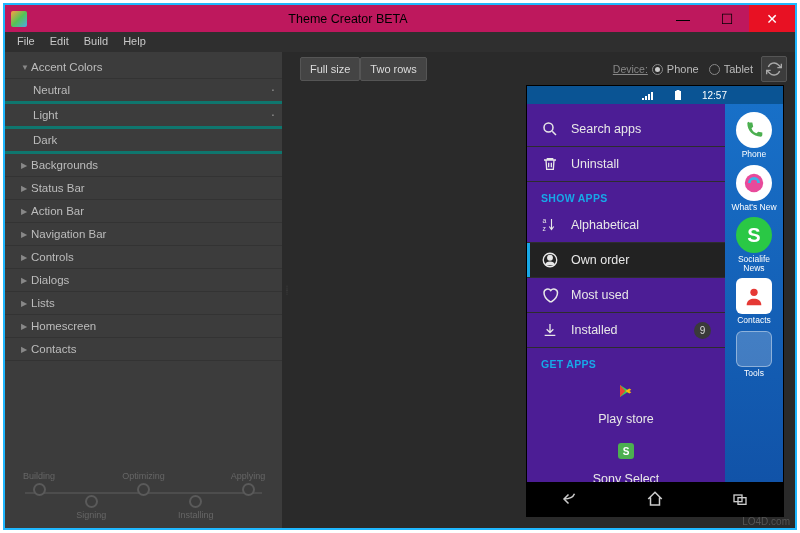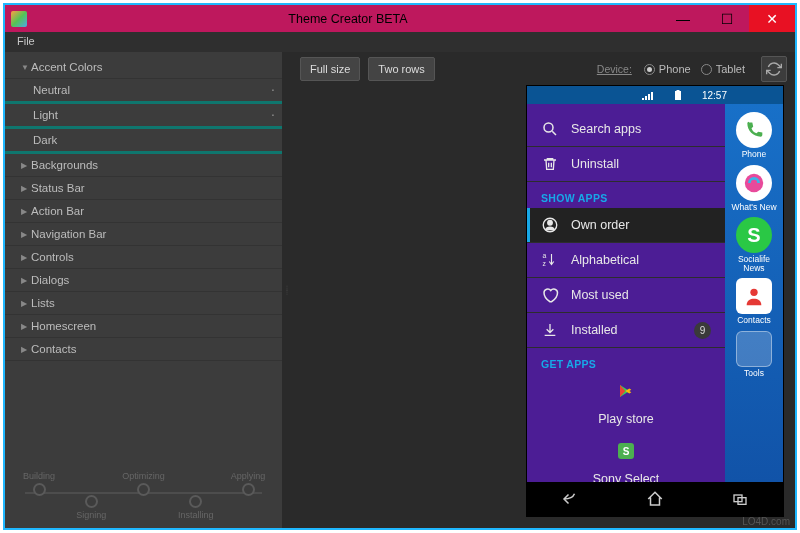--- a/index.html
+++ b/index.html
@@ -6,21 +6,21 @@
 body { background: #fff; width: 800px; height: 533px; overflow: hidden; position: relative; }
 
 .win-frame { position: absolute; left: 3px; top: 3px; width: 794px; height: 527px; border: 2px solid #1fb8ff; background: #2a2a2a; }
 .titlebar { height: 27px; background: #be185d; display: flex; align-items: center; padding-left: 6px; color: #000; }
 .titlebar-icon { width: 16px; height: 16px; background: linear-gradient(135deg,#ff9f43 0%,#55c454 50%,#4fa8e8 100%); margin-right: 8px; border-radius: 2px; }
 .titlebar-title { flex: 1; text-align: center; font-size: 12.5px; font-weight: 500; }
 .win-btns { display: flex; height: 100%; }
 .win-btn { width: 44px; display: flex; align-items: center; justify-content: center; font-size: 14px; color: #000; }
 .win-btn.close { background: #e81123; color: #fff; width: 46px; }
 
-.menubar { height: 20px; background: #2f2f2f; display: flex; padding-left: 6px; gap: 3px; flex-direction: column; }
+.menubar { height: 20px; background: #2f2f2f; display: flex; padding-left: 6px; gap: 3px; }
 .menuitem { font-size: 11px; color: #c8c8c8; padding: 3px 6px; }
 
 .content { display: flex; height: calc(100% - 47px); }
 
 .sidebar { width: 277px; background: #3c3c3c; position: relative; padding-top: 4px; }
 .tree-item { font-size: 11.5px; color: #bcbcbc; padding: 5px 8px 5px 16px; display: flex; align-items: center; border-bottom: 1px solid #333; }
 .tree-item .arrow { width: 10px; font-size: 8px; color: #888; }
 .tree-item.sub { padding-left: 28px; border-bottom: 3px solid #0f766e; }
 .tree-item.sub .arrow { flex:1; text-align:right; font-size:6px; }
 
@@ -28,21 +28,21 @@
 .progress-track { position: absolute; left: 12px; right: 12px; top: 21px; height: 2px; background: #4d4d4d; }
 .progress-steps { display: flex; justify-content: space-between; }
 .progress-step { display: flex; flex-direction: column; align-items: center; gap: 2px; width: 52px; }
 .progress-step.alt { margin-top: 24px; }
 .progress-dot { width: 13px; height: 13px; border: 2px solid #5a5a5a; border-radius: 50%; background: #3c3c3c; z-index: 1; }
 .progress-label { font-size: 9px; color: #666; }
 
 .drag-handle { width: 10px; background: #2a2a2a; display:flex; align-items:center; justify-content:center; color:#555; font-size:6px; line-height:4px; }
 
 .main { flex: 1; background: #2a2a2a; display: flex; flex-direction: column; }
-.toolbar { height: 34px; display: flex; align-items: center; padding: 0 8px; gap: 8px; }
+.toolbar { height: 34px; display: flex; align-items: center; padding: 0 8px; gap: 0; }
 .tb-btn { background: #444; color: #ddd; font-size: 11px; padding: 5px 9px; border: 1px solid #555; border-radius: 2px; }
 .tb-spacer { flex: 1; }
 .device-label { font-size: 10.5px; color: #888; margin-right: 4px; text-decoration: underline; }
 .radio-group { display: flex; gap: 10px; align-items: center; }
 .radio-opt { display: flex; align-items: center; gap: 4px; font-size: 11px; color: #bbb; }
 .radio-dot { width: 11px; height: 11px; border: 1px solid #888; border-radius: 50%; display:flex;align-items:center;justify-content:center; }
 .radio-dot.on::after { content:''; width:5px; height:5px; background:#ccc; border-radius:50%; }
 .refresh-btn { width: 26px; height: 26px; background: #3c3c3c; border: 1px solid #555; border-radius:2px; display:flex;align-items:center;justify-content:center; color:#aaa; margin-left:8px; }
 
 .preview { flex: 1; display: flex; justify-content: flex-end; padding-right: 12px; padding-bottom: 12px; }
@@ -226,39 +226,39 @@
               <div class="drawer-row">
                 <span class="drawer-icon">
                     <svg width="16" height="16" viewBox="0 0 24 24" fill="none" stroke="#e8e8e8" stroke-width="2">
                       <path d="M3 6h18M8 6V4h8v2M6 6l1 14h10l1-14M10 10v7M14 10v7"></path>
                     </svg>
                   </span>
                 <span>Uninstall</span>
               </div>
 
               <div class="drawer-section">SHOW APPS</div>
+              <div class="drawer-row">
+                <span class="drawer-icon">
+                    <svg width="18" height="18" viewBox="0 0 24 24" fill="#e8e8e8">
+                      <text x="2" y="9" font-size="9" fill="#e8e8e8">a</text>
+                      <text x="2" y="20" font-size="9" fill="#e8e8e8">z</text>
+                      <path d="M14 4v14M11 14l3 4 3-4" stroke="#e8e8e8" stroke-width="1.5" fill="none"></path>
+                    </svg>
+                  </span>
+                <span>Alphabetical</span>
+              </div>
               <div class="drawer-row selected">
                 <span class="drawer-icon">
                     <svg width="18" height="18" viewBox="0 0 24 24" fill="none" stroke="#e8e8e8" stroke-width="1.8">
                       <circle cx="12" cy="12" r="9"></circle>
                       <circle cx="12" cy="9" r="3" fill="#e8e8e8"></circle>
                       <path d="M6 19c1-3 4-4 6-4s5 1 6 4" fill="#e8e8e8"></path>
                     </svg>
                   </span>
                 <span>Own order</span>
-              </div>
-              <div class="drawer-row">
-                <span class="drawer-icon">
-                    <svg width="18" height="18" viewBox="0 0 24 24" fill="#e8e8e8">
-                      <text x="2" y="9" font-size="9" fill="#e8e8e8">a</text>
-                      <text x="2" y="20" font-size="9" fill="#e8e8e8">z</text>
-                      <path d="M14 4v14M11 14l3 4 3-4" stroke="#e8e8e8" stroke-width="1.5" fill="none"></path>
-                    </svg>
-                  </span>
-                <span>Alphabetical</span>
               </div>
               <div class="drawer-row">
                 <span class="drawer-icon">
                     <svg width="18" height="18" viewBox="0 0 24 24" fill="none" stroke="#e8e8e8" stroke-width="2">
                       <path d="M12 21s-8-5-8-12a5 5 0 019-3 5 5 0 019 3c0 7-8 12-8 12z"></path>
                     </svg>
                   </span>
                 <span>Most used</span>
               </div>
               <div class="drawer-row">

